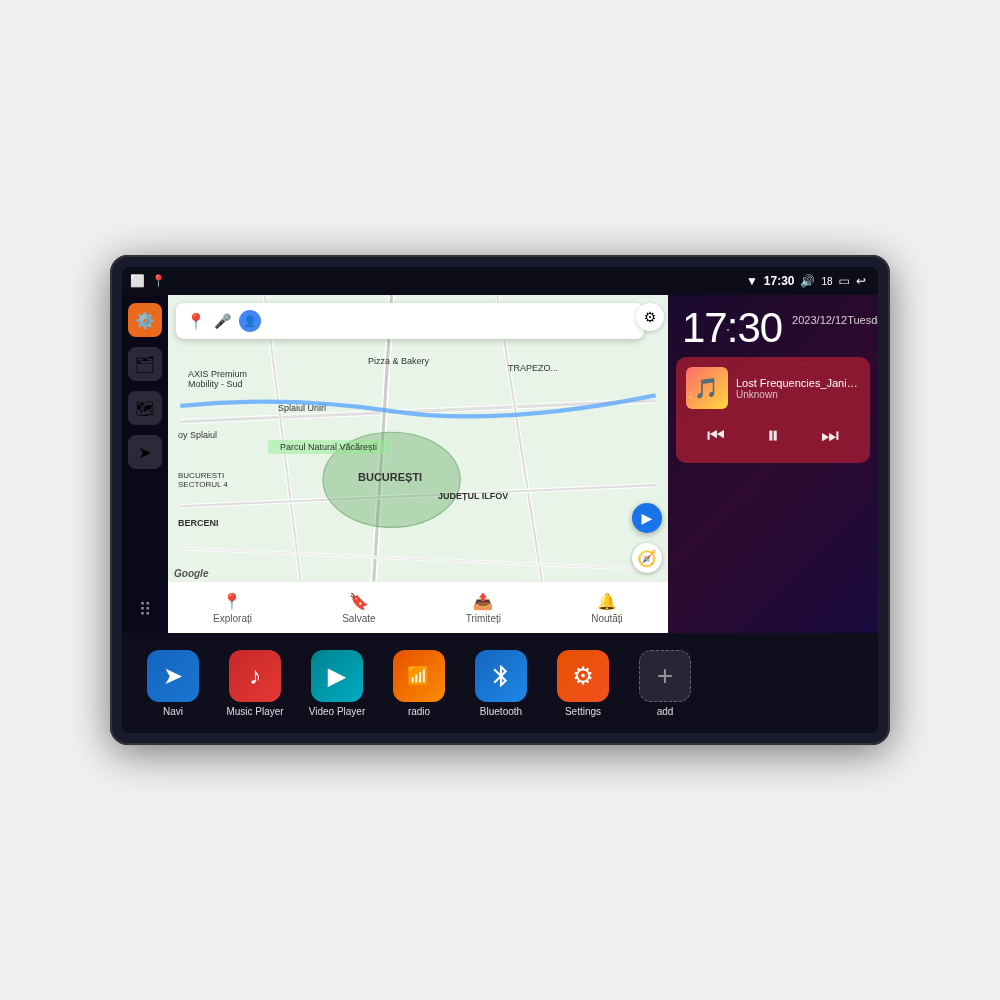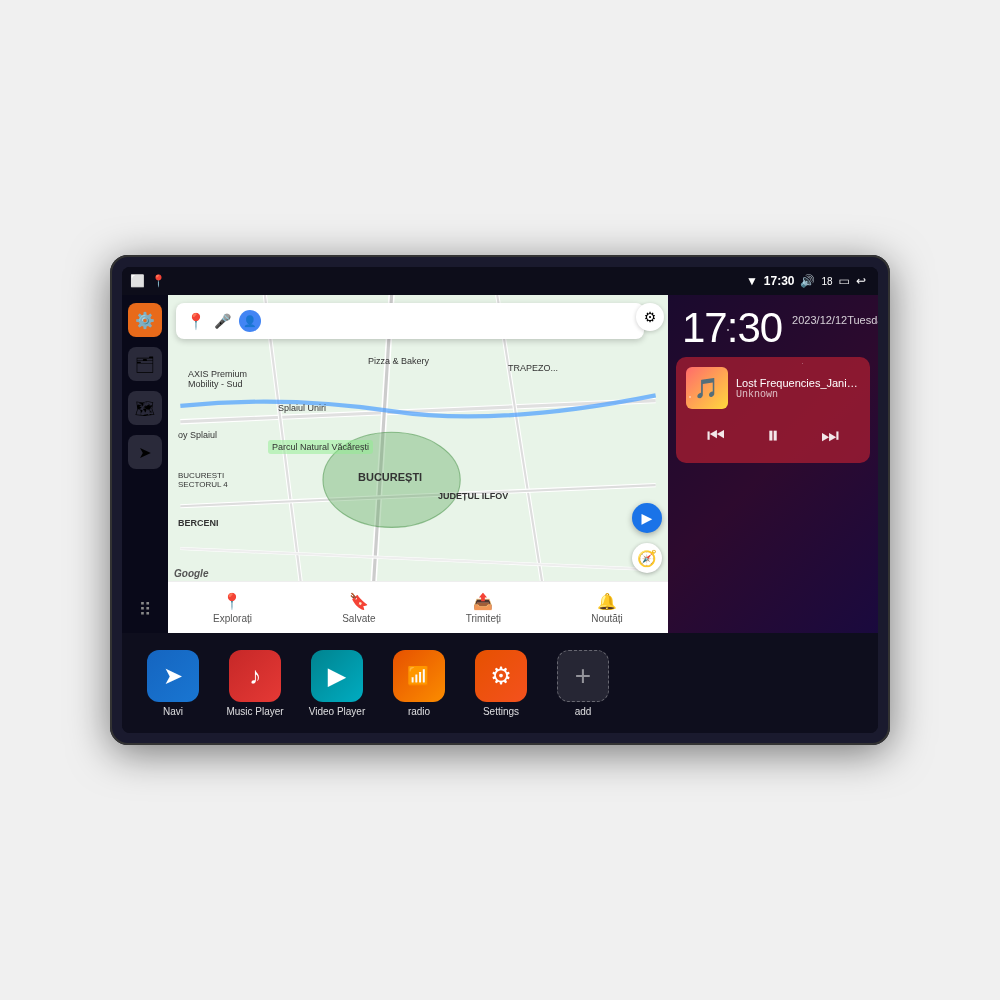--- a/index.html
+++ b/index.html
@@ -163,21 +163,21 @@
     
     .map-label {
       position: absolute;
       font-size: 9px;
       color: #333;
       font-weight: 500;
       white-space: nowrap;
     }
     .map-label.green-area {
       background: rgba(144,238,144,0.5);
-      padding: 2px 4px;
+      padding: 2px 12px;
       border-radius: 3px;
     }
 
     
     .map-bottom-nav {
       position: absolute;
       bottom: 0; left: 0; right: 0;
       height: 52px;
       background: white;
       display: flex;
@@ -289,21 +289,20 @@
       font-size: 11px;
       color: white;
       white-space: nowrap;
       overflow: hidden;
       text-overflow: ellipsis;
       font-weight: 500;
     }
     .music-artist {
       font-size: 10px;
       color: rgba(255,255,255,0.7);
-      font-family: Liberation Mono, monospace;
     }
     .music-controls {
       display: flex;
       align-items: center;
       justify-content: space-around;
     }
     .music-btn {
       color: rgba(255,255,255,0.9);
       font-size: 20px;
       cursor: pointer;
@@ -539,20 +538,28 @@
         <span class="app-label">Video Player</span>
       </div>
 
       <div class="app-item">
         <div class="app-icon radio">
           <span style="color:white;font-size:18px;">📶</span>
         </div>
         <span class="app-label">radio</span>
       </div>
 
+      <div class="app-item">
+        <div class="app-icon bt">
+          <svg width="26" height="26" viewBox="0 0 24 24" fill="white">
+            <path d="M17.71 7.71L12 2h-1v7.59L6.41 5 5 6.41 10.59 12 5 17.59 6.41 19 11 14.41V22h1l5.71-5.71-4.3-4.29 4.3-4.29zM13 5.83l1.88 1.88L13 9.59V5.83zm1.88 10.46L13 18.17v-3.76l1.88 1.88z"></path>
+          </svg>
+        </div>
+        <span class="app-label">Bluetooth</span>
+      </div>
 
 
       <div class="app-item">
         <div class="app-icon settings">
           <span style="color:white;font-size:24px;">⚙</span>
         </div>
         <span class="app-label">Settings</span>
       </div>
 
       <div class="app-item">

